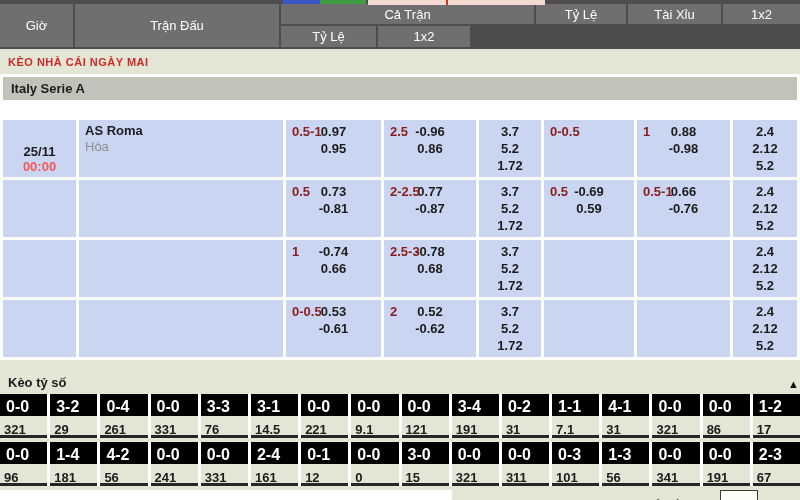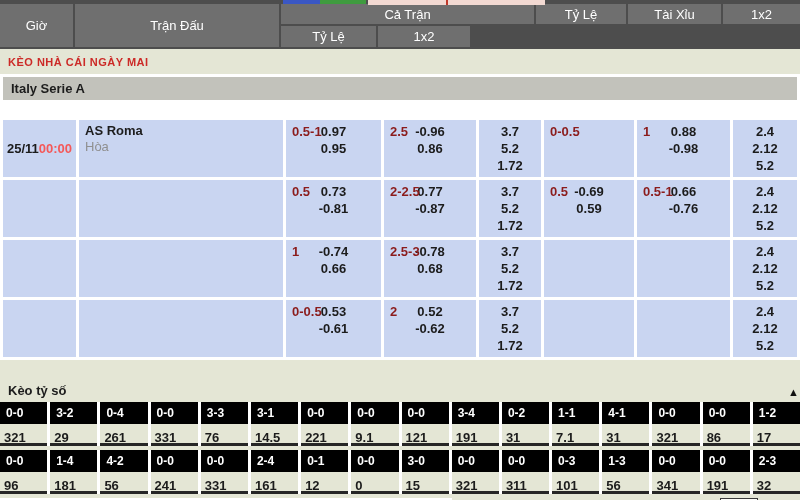--- a/index.html
+++ b/index.html
@@ -25,36 +25,36 @@
 
   
   .title{color:var(--title-red);font-weight:bold;font-size:11px;padding:7px 0 6px 8px;letter-spacing:.5px}
 
   
   .otable{background:#fff;padding:3px}
   .league{background:var(--league-bg);font-weight:bold;padding:4px 0 4px 8px;margin-bottom:20px}
   .orow{margin-bottom:3px}
   .orow:last-child{margin-bottom:0}
   .ocell{background:var(--cell-blue);min-height:42px;position:relative;padding:3px 6px}
-  .time-cell{display:flex;flex-direction:row;align-items:center;justify-content:center;font-weight:bold}
+  .time-cell{display:flex;flex-direction:column;align-items:center;justify-content:flex-end;font-weight:bold}
   .time-cell .t-red{color:var(--team-red)}
   .teams-cell div{line-height:16px}
   .home{color:var(--team-red);font-weight:bold}
   .away{font-weight:bold}
   .draw{color:var(--gray)}
   .hc .lbl{position:absolute;left:6px;top:4px;color:var(--maroon);font-weight:bold}
   .hc .vals,.x12 .vals{display:flex;flex-direction:column;align-items:center;font-weight:bold;line-height:17px}
 
   
-  .sbar{display:flex;align-items:flex-end;justify-content:space-between;padding:5px 1px 4px 8px;margin-top:18px}
+  .sbar{display:flex;align-items:flex-end;justify-content:space-between;padding:5px 1px 4px 8px;margin-top:10px}
   .sbar .stitle{font-weight:bold}
   .sbar .arrow{cursor:pointer;font-size:11px;color:#111}
   .sg-row{display:grid;grid-template-columns:repeat(16,1fr);gap:3px;background:#fff;margin-bottom:4px}
   .sg-col{background:var(--page-bg);border-bottom:3px solid #262626}
-  .sg-score{background:#000;color:#fff;font-weight:bold;padding:4px 0 4px 6px;height:22px;font-size:12px}
+  .sg-score{background:#000;color:#fff;font-weight:bold;padding:4px 0 4px 6px;height:22px;font-size:16px}
   .sg-val{padding:6px 2px 5px 4px;font-weight:bold;height:19px}
   .sg-rest{grid-column:10/17;background:var(--page-bg);display:flex;align-items:center;justify-content:flex-end;gap:10px;padding-right:42px}
   .other-box{width:38px;height:28px;background:#fdfdf8;border:1px solid #3a3a3a;display:flex;align-items:center;justify-content:center;font-size:13px}
 </style>
 </head>
 <body>
 
 <div class="hdr">
   <div class="strip blue"></div>
   <div class="strip green"></div>
@@ -447,21 +447,21 @@
     <div class="sg-val">341</div>
   </div>
 
   <div class="sg-col">
     <div class="sg-score">0-0</div>
     <div class="sg-val">191</div>
   </div>
 
   <div class="sg-col">
     <div class="sg-score">2-3</div>
-    <div class="sg-val">32</div>
+    <div class="sg-val">67</div>
   </div>
 </div>
 <div class="sg-row">
   <div class="sg-rest">
     <span>Tỷ số khác</span>
     <div class="other-box">0</div>
   </div>
 
 </div>
 

